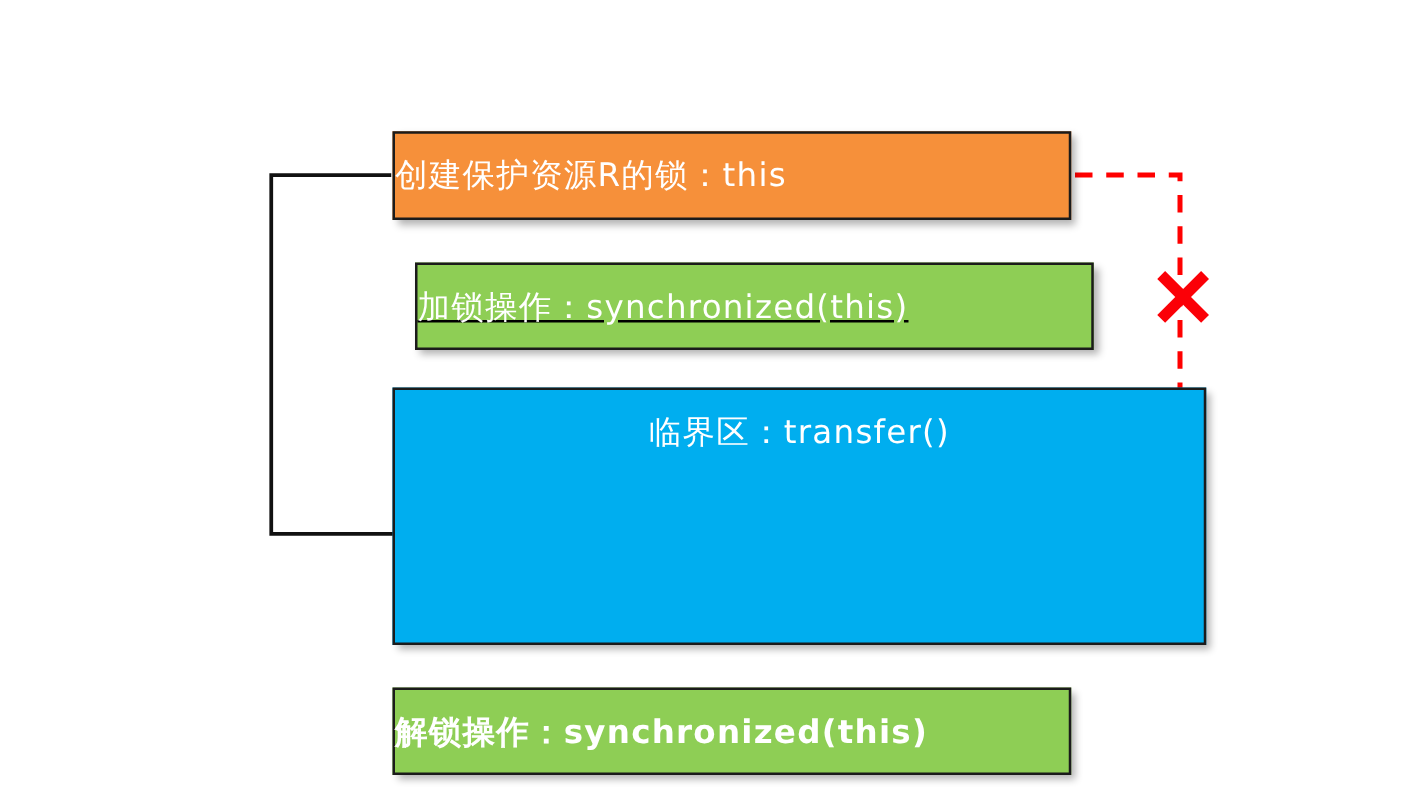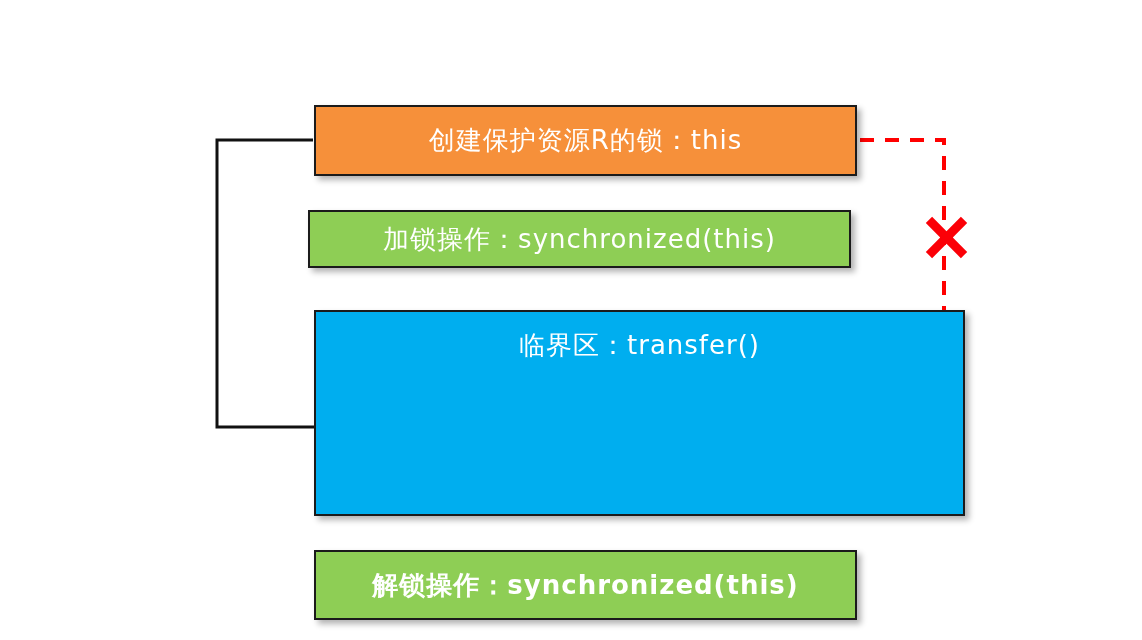--- a/index.html
+++ b/index.html
@@ -23,40 +23,41 @@
   }
 
   
   .box {
     position: absolute;
     box-sizing: border-box;
     border: 2px solid #1b1b1b;
     box-shadow: 4px 4px 6px rgba(0,0,0,0.30);
     display: flex;
     align-items: center;
-    justify-content: center;
+    justify-content: flex-start;
   }
   .box-label {
     color: #ffffff;
     font-size: 26px;
     letter-spacing: 1px;
     white-space: nowrap;
     font-family: "DejaVu Sans", "Liberation Sans", sans-serif;
   }
 
   
   #lock-create-box {
     left: 314px; top: 105px;
     width: 543px; height: 71px;
     background: #f6903a;
   }
   #lock-acquire-box {
-    left: 308px; top: 210px;
-    width: 543px; height: 58px;
+    left: 332px; top: 210px;
+    width: 543px; height: 70px;
     background: #8ece55;
+    text-decoration: underline;
   }
   #critical-section-box {
     left: 314px; top: 310px;
     width: 651px; height: 206px;
     background: #00aeef;
     display: block;
   }
   #lock-release-box {
     left: 314px; top: 550px;
     width: 543px; height: 70px;

